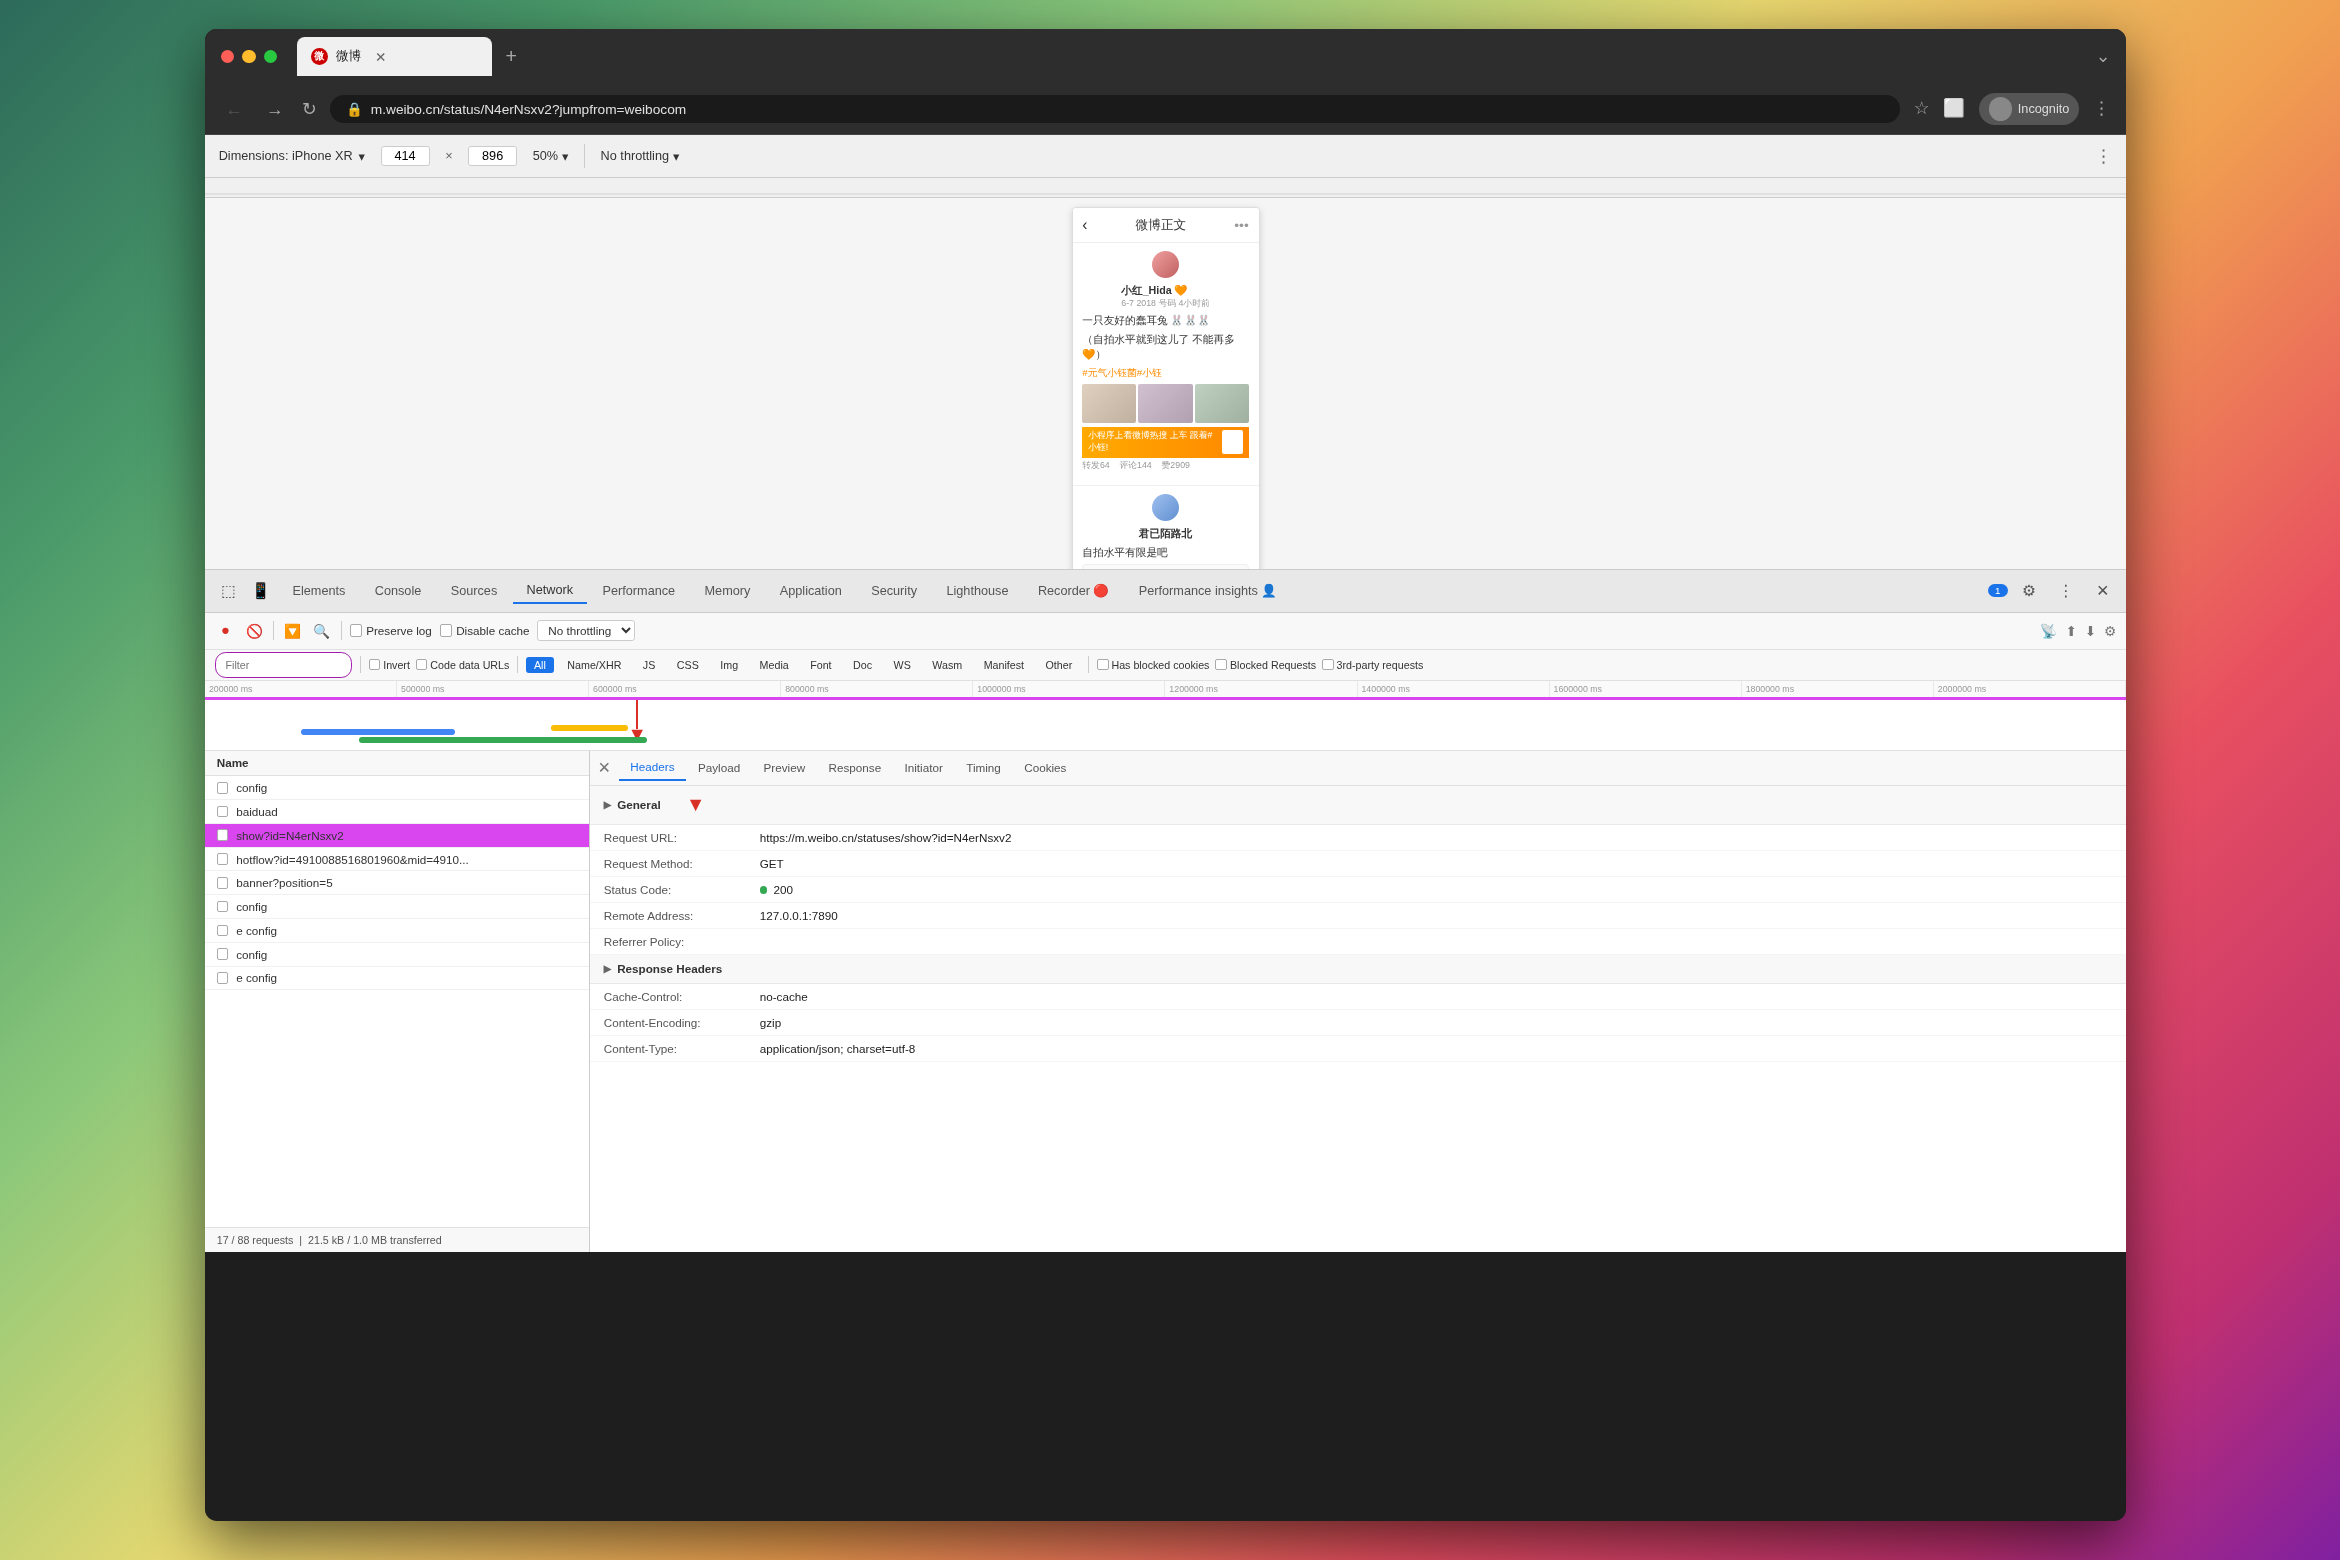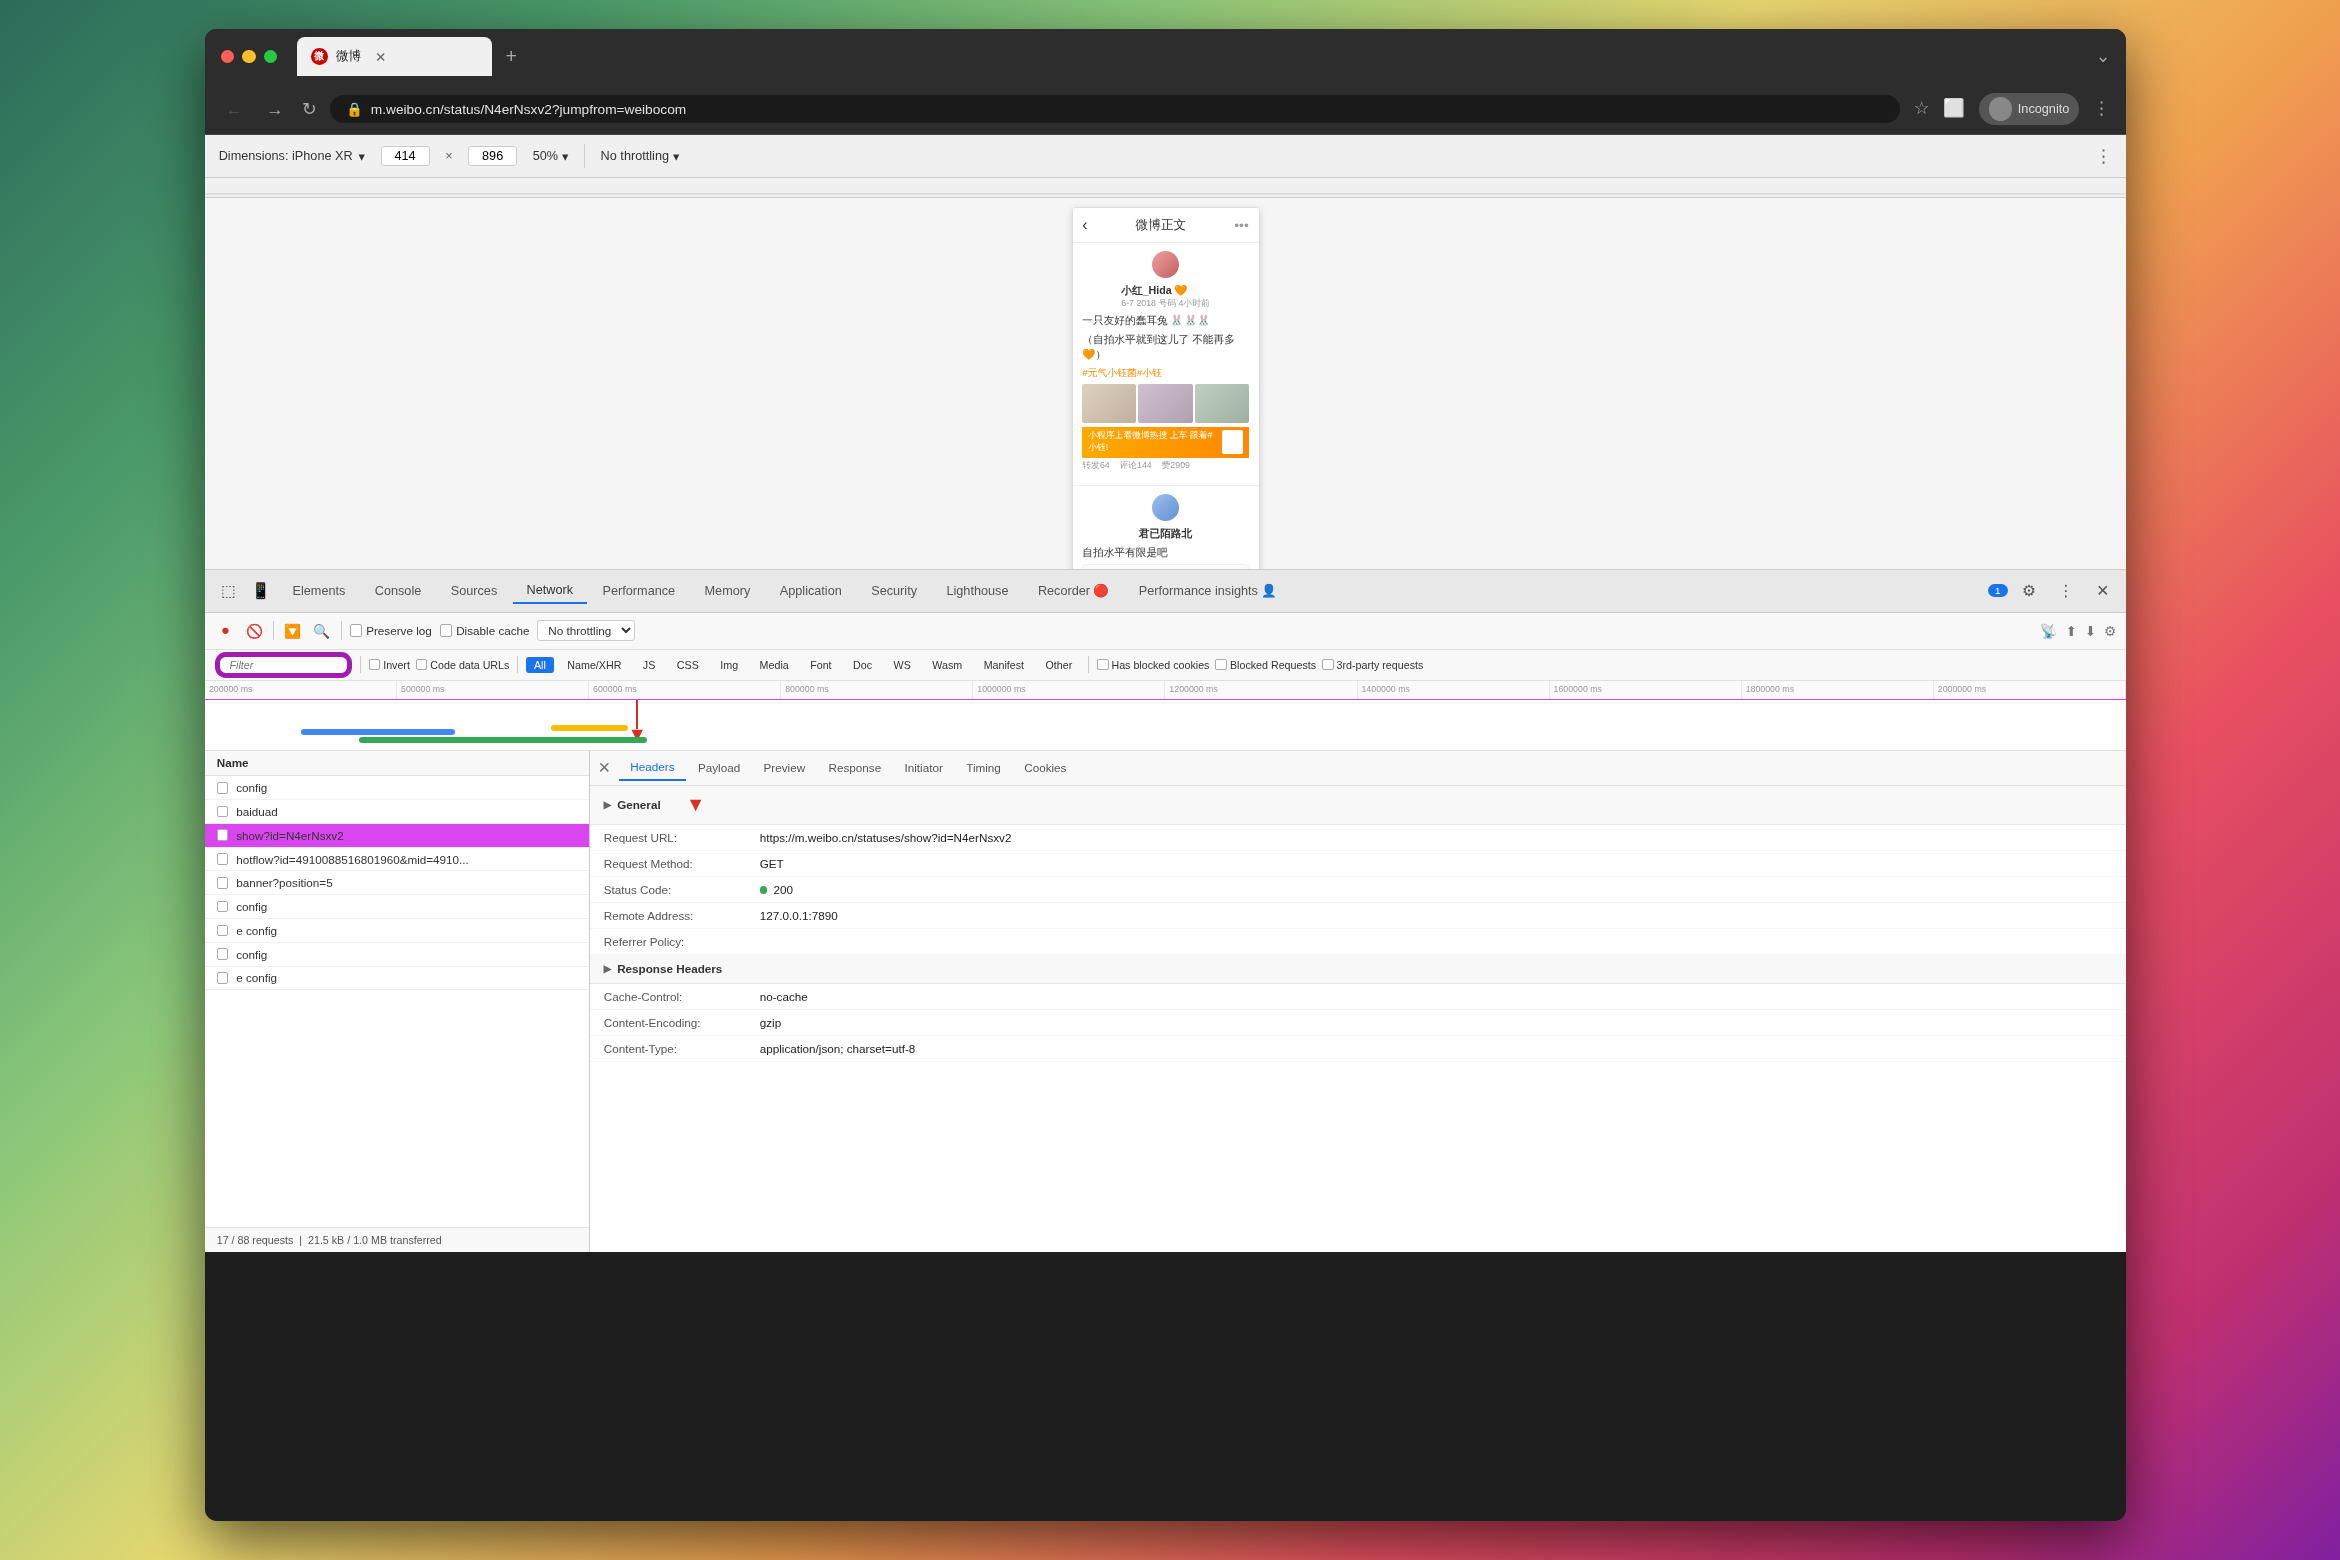--- a/index.html
+++ b/index.html
@@ -444,26 +444,25 @@
       border-bottom: 1px solid #e0e0e0;
       height: 31px;
       padding: 0 9.8px;
       gap: 5.9px;
       font-size: 10.7px;
       overflow: hidden;
     }
     .filter-input {
       width: 137px;
       height: 26px;
-      border: 5px solid #a21caf;
+      border: 1px solid #a21caf;
       border-radius: 10.7px;
       padding: 0 9.8px;
       font-size: 10.7px;
       background: white;
-      font-style: italic;
     }
     .filter-checkbox-label {
       display: flex;
       align-items: center;
       gap: 2.9px;
       font-size: 10.7px;
       color: #333;
       cursor: pointer;
     }
     .filter-checkbox {
@@ -491,21 +490,21 @@
     .timeline-area {
       background: white;
       border-bottom: 1px solid #e0e0e0;
       height: 70px;
       position: relative;
       overflow: hidden;
     }
     .timeline-ruler {
       display: flex;
       height: 19.5px;
-      border-bottom: 1px solid #d946ef;
+      border-bottom: 3px solid #d946ef;
       background: #fafafa;
     }
     .timeline-tick {
       flex: 1;
       border-right: 1px solid #e8e8e8;
       font-size: 8.8px;
       color: #999;
       padding: 3.9px 3.9px 0 3.9px;
     }
     .timeline-chart {

